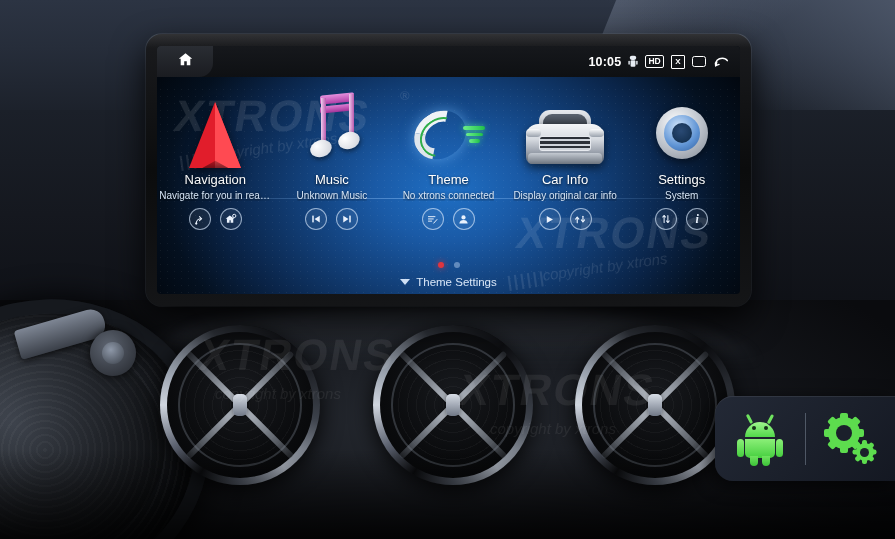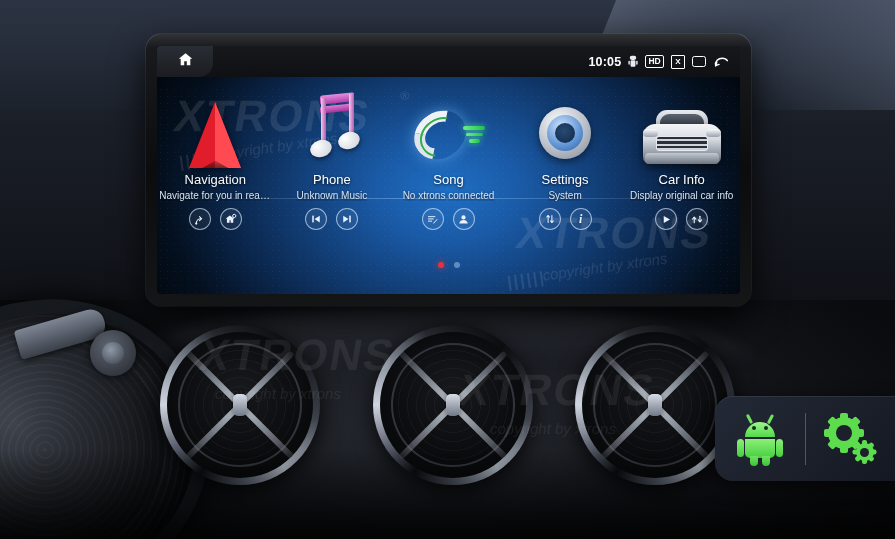--- a/index.html
+++ b/index.html
@@ -560,21 +560,21 @@
         <div class="app-icon">
           <div class="music-note">
             <div class="beam"></div>
               <div class="beam2"></div>
             <div class="stem1"></div>
               <div class="stem2"></div>
             <div class="head1"></div>
               <div class="head2"></div>
           </div>
         </div>
-        <div class="app-title">Phone</div>
+        <div class="app-title">Music</div>
         <div class="app-sub">Unknown Music</div>
         <div class="app-ctrls">
           <div class="ctrl">
             <svg width="12" height="12" viewBox="0 0 16 16" fill="#eaf2fd">
               <rect x="3" y="3.5" width="2" height="9"></rect>
                 <path d="M13 3.5v9L6 8z"></path>
             </svg>
           </div>
           <div class="ctrl">
             <svg width="12" height="12" viewBox="0 0 16 16" fill="#eaf2fd">
@@ -590,33 +590,64 @@
           <div class="phone-icon">
             <div class="handset"></div>
             <div class="handset-green"></div>
             <div class="waves">
               <div class="wave" style="width:22px;"></div>
               <div class="wave" style="width:17px;margin-left:3px;"></div>
               <div class="wave" style="width:11px;margin-left:6px;"></div>
             </div>
           </div>
         </div>
-        <div class="app-title">Song</div>
+        <div class="app-title">Theme</div>
         <div class="app-sub">No xtrons connected</div>
         <div class="app-ctrls">
           <div class="ctrl">
             <svg width="13" height="13" viewBox="0 0 16 16" fill="none" stroke="#eaf2fd" stroke-width="1.2" stroke-linecap="round">
               <path d="M3 4.5h8M3 7.3h6M3 10h4"></path>
                 <path d="M9.5 12.5l4-4.5"></path>
             </svg>
           </div>
           <div class="ctrl">
             <svg width="13" height="13" viewBox="0 0 16 16" fill="#eaf2fd">
               <circle cx="8" cy="5.5" r="2.6"></circle>
                 <path d="M2.8 13c.4-3 2.6-4.3 5.2-4.3S12.8 10 13.2 13z"></path>
+            </svg>
+          </div>
+        </div>
+      </div>
+
+      <div class="app">
+        <div class="app-icon">
+          <div class="car-icon">
+            <div class="car-roof"></div>
+              <div class="car-glass"></div>
+            <div class="car-body"></div>
+            <div class="car-lamp l"></div>
+              <div class="car-lamp r"></div>
+            <div class="car-grille"></div>
+              <div class="car-bumper"></div>
+          </div>
+        </div>
+        <div class="app-title">Car Info</div>
+        <div class="app-sub">Display original car info</div>
+        <div class="app-ctrls">
+          <div class="ctrl">
+            <svg width="11" height="11" viewBox="0 0 16 16" fill="#eaf2fd">
+                <path d="M4 3l9 5-9 5z"></path>
+              </svg>
+          </div>
+          <div class="ctrl">
+            <svg width="13" height="13" viewBox="0 0 16 16" fill="none" stroke="#eaf2fd" stroke-width="1.4" stroke-linecap="round" stroke-linejoin="round">
+              <path d="M4 12V5.5"></path>
+                <path d="M2 7.5L4 5l2 2.5"></path>
+              <path d="M11 4v6.5"></path>
+                <path d="M13 8.5L11 11l-2-2.5"></path>
             </svg>
           </div>
         </div>
       </div>
 
       <div class="app">
         <div class="app-icon">
           <div class="gear-icon">
             <div class="gear-teeth">
               <div class="tooth" style="transform:rotate(0deg)"></div>
@@ -641,58 +672,31 @@
               <path d="M10.5 12.5v-9"></path>
                 <path d="M8.6 10.6l1.9 1.9 1.9-1.9"></path>
             </svg>
           </div>
           <div class="ctrl">
             <span style="font-style:italic;font-family:'Liberation Serif',serif;font-size:12px;font-weight:bold;">i</span>
           </div>
         </div>
       </div>
 
-      <div class="app">
-        <div class="app-icon">
-          <div class="car-icon">
-            <div class="car-roof"></div>
-              <div class="car-glass"></div>
-            <div class="car-body"></div>
-            <div class="car-lamp l"></div>
-              <div class="car-lamp r"></div>
-            <div class="car-grille"></div>
-              <div class="car-bumper"></div>
-          </div>
-        </div>
-        <div class="app-title">Car Info</div>
-        <div class="app-sub">Display original car info</div>
-        <div class="app-ctrls">
-          <div class="ctrl">
-            <svg width="11" height="11" viewBox="0 0 16 16" fill="#eaf2fd">
-                <path d="M4 3l9 5-9 5z"></path>
-              </svg>
-          </div>
-          <div class="ctrl">
-            <svg width="13" height="13" viewBox="0 0 16 16" fill="none" stroke="#eaf2fd" stroke-width="1.4" stroke-linecap="round" stroke-linejoin="round">
-              <path d="M4 12V5.5"></path>
-                <path d="M2 7.5L4 5l2 2.5"></path>
-              <path d="M11 4v6.5"></path>
-                <path d="M13 8.5L11 11l-2-2.5"></path>
-            </svg>
-          </div>
-        </div>
-      </div>
-
     </div>
 
     <div class="pager">
       <div class="dot active"></div>
       <div class="dot"></div>
     </div>
 
+    <div class="theme-bar">
+      <span class="theme-caret"></span>
+      <span class="theme-label">Theme Settings</span>
+    </div>
 
   </div>
 </div>
 
 <div id="logo-panel">
   <div class="logo-cell">
     <div class="droid">
       <div class="ant l"></div>
         <div class="ant r"></div>
       <div class="droid-head"></div>

